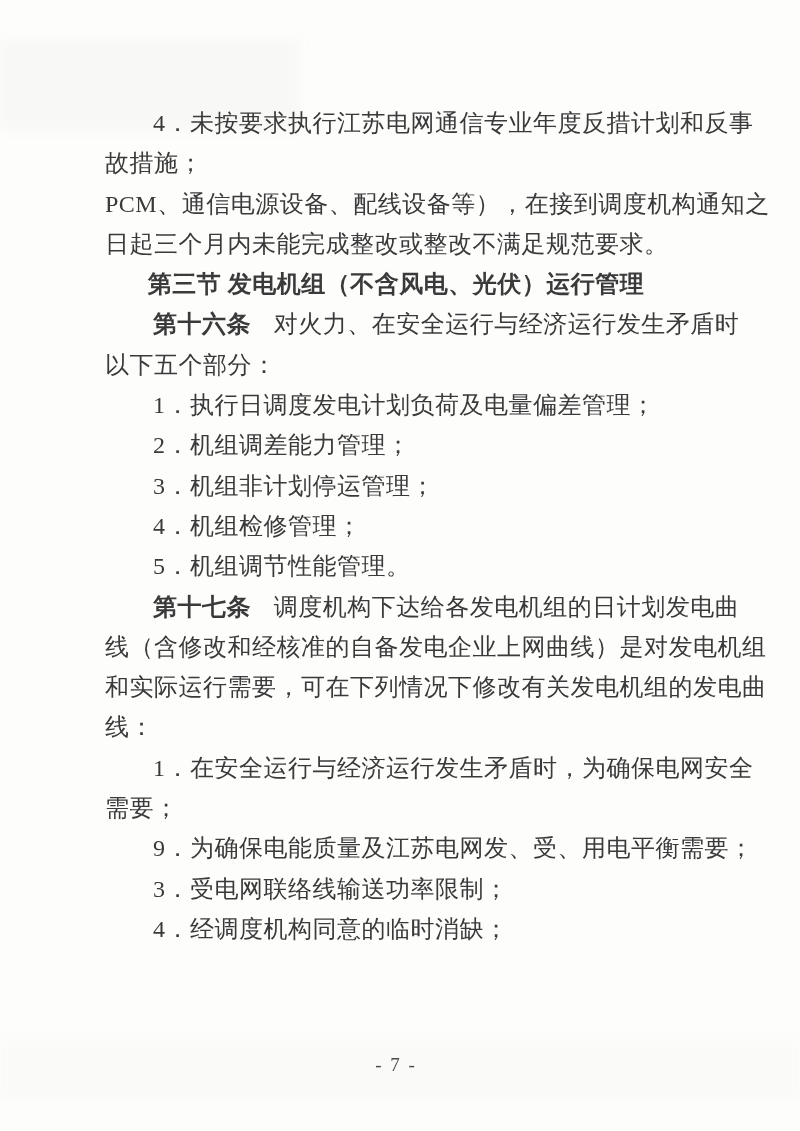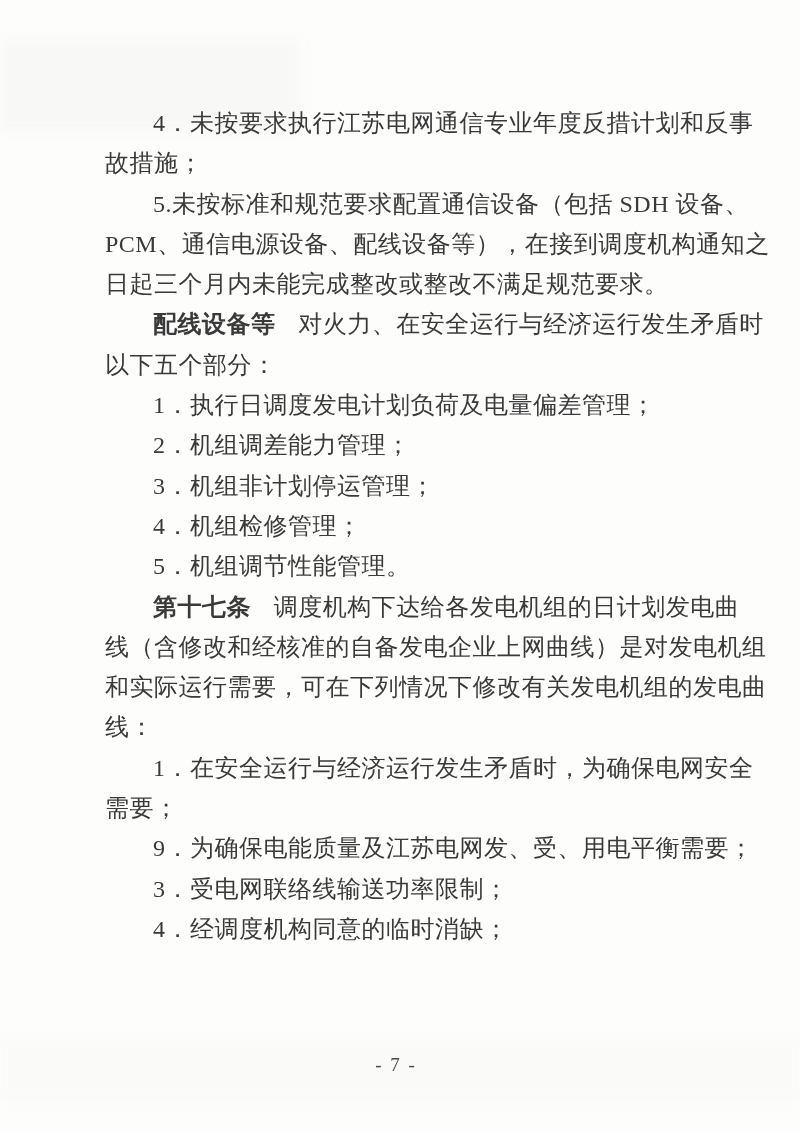--- a/index.html
+++ b/index.html
@@ -67,27 +67,27 @@
 
 <div class="page">
 
   <div class="scan-artifact artifact-top-left"></div>
   <div class="scan-artifact artifact-bottom"></div>
 
   <div class="text-block">
 
     <div class="line indent">4．未按要求执行江苏电网通信专业年度反措计划和反事</div>
     <div class="line">故措施；</div>
-    <div class="line indent">5.未按标准和规范要求配置通信设备（包括 SDH 设备、</div>
     <div class="line">PCM、通信电源设备、配线设备等），在接到调度机构通知之</div>
     <div class="line">日起三个月内未能完成整改或整改不满足规范要求。</div>
 
+    <div class="line center-bold">第三节 发电机组（不含风电、光伏）运行管理</div>
 
     <div class="line indent">
-      <span class="article-number">配线设备等</span><span>对火力、在安全运行与经济运行发生矛盾时</span>
+      <span class="article-number">第十六条</span><span>对火力、在安全运行与经济运行发生矛盾时</span>
     </div>
     <div class="line">以下五个部分：</div>
 
     <div class="line indent">1．执行日调度发电计划负荷及电量偏差管理；</div>
     <div class="line indent">2．机组调差能力管理；</div>
     <div class="line indent">3．机组非计划停运管理；</div>
     <div class="line indent">4．机组检修管理；</div>
     <div class="line indent">5．机组调节性能管理。</div>
 
     <div class="line indent">

